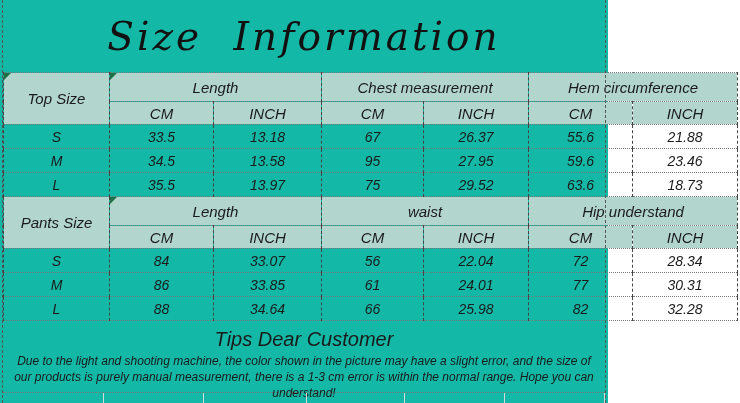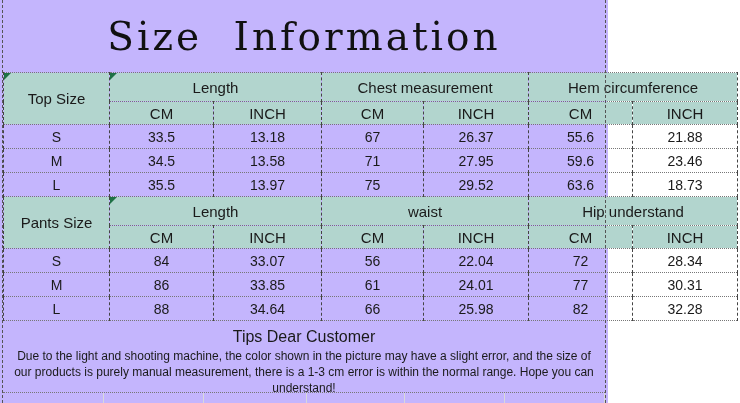--- a/index.html
+++ b/index.html
@@ -13,22 +13,23 @@
     font-family: "Liberation Sans", sans-serif;
     background: #ffffff;
     width: 740px;
     height: 403px;
     overflow: hidden;
   }
   .page {
     position: relative;
     width: 608px;
     height: 403px;
-    background: #c4b5fd;
+    background: #14b8a6;
     color: #1a1a1a;
+    font-style: italic;
   }
   .edge {
     position: absolute;
     top: 0; bottom: 0;
     width: 0;
     border-left: 1px dashed #555;
     z-index: 5;
   }
   .edge-left  { left: 2px; }
   .edge-right { right: 2px; }
@@ -84,21 +85,21 @@
   }
 
   .tips {
     margin: 0 3px;
     height: 72px;
     border-bottom: 1px dotted var(--h-border);
     text-align: center;
     padding-top: 7px;
   }
   .tips-heading {
-    font-size: 16px;
+    font-size: 20px;
     margin-bottom: 3px;
   }
   .tips-body {
     font-size: 12px;
     line-height: 1.32;
     padding: 0 4px;
   }
 
   .bottom-strip {
     margin: 0 3px;
@@ -163,21 +164,21 @@
         <td>13.18</td>
         <td>67</td>
         <td>26.37</td>
         <td>55.6</td>
         <td>21.88</td>
       </tr>
       <tr class="r-data">
         <td>M</td>
         <td>34.5</td>
         <td>13.58</td>
-        <td>71</td>
+        <td>95</td>
         <td>27.95</td>
         <td>59.6</td>
         <td>23.46</td>
       </tr>
       <tr class="r-data">
         <td>L</td>
         <td>35.5</td>
         <td>13.97</td>
         <td>75</td>
         <td>29.52</td>

